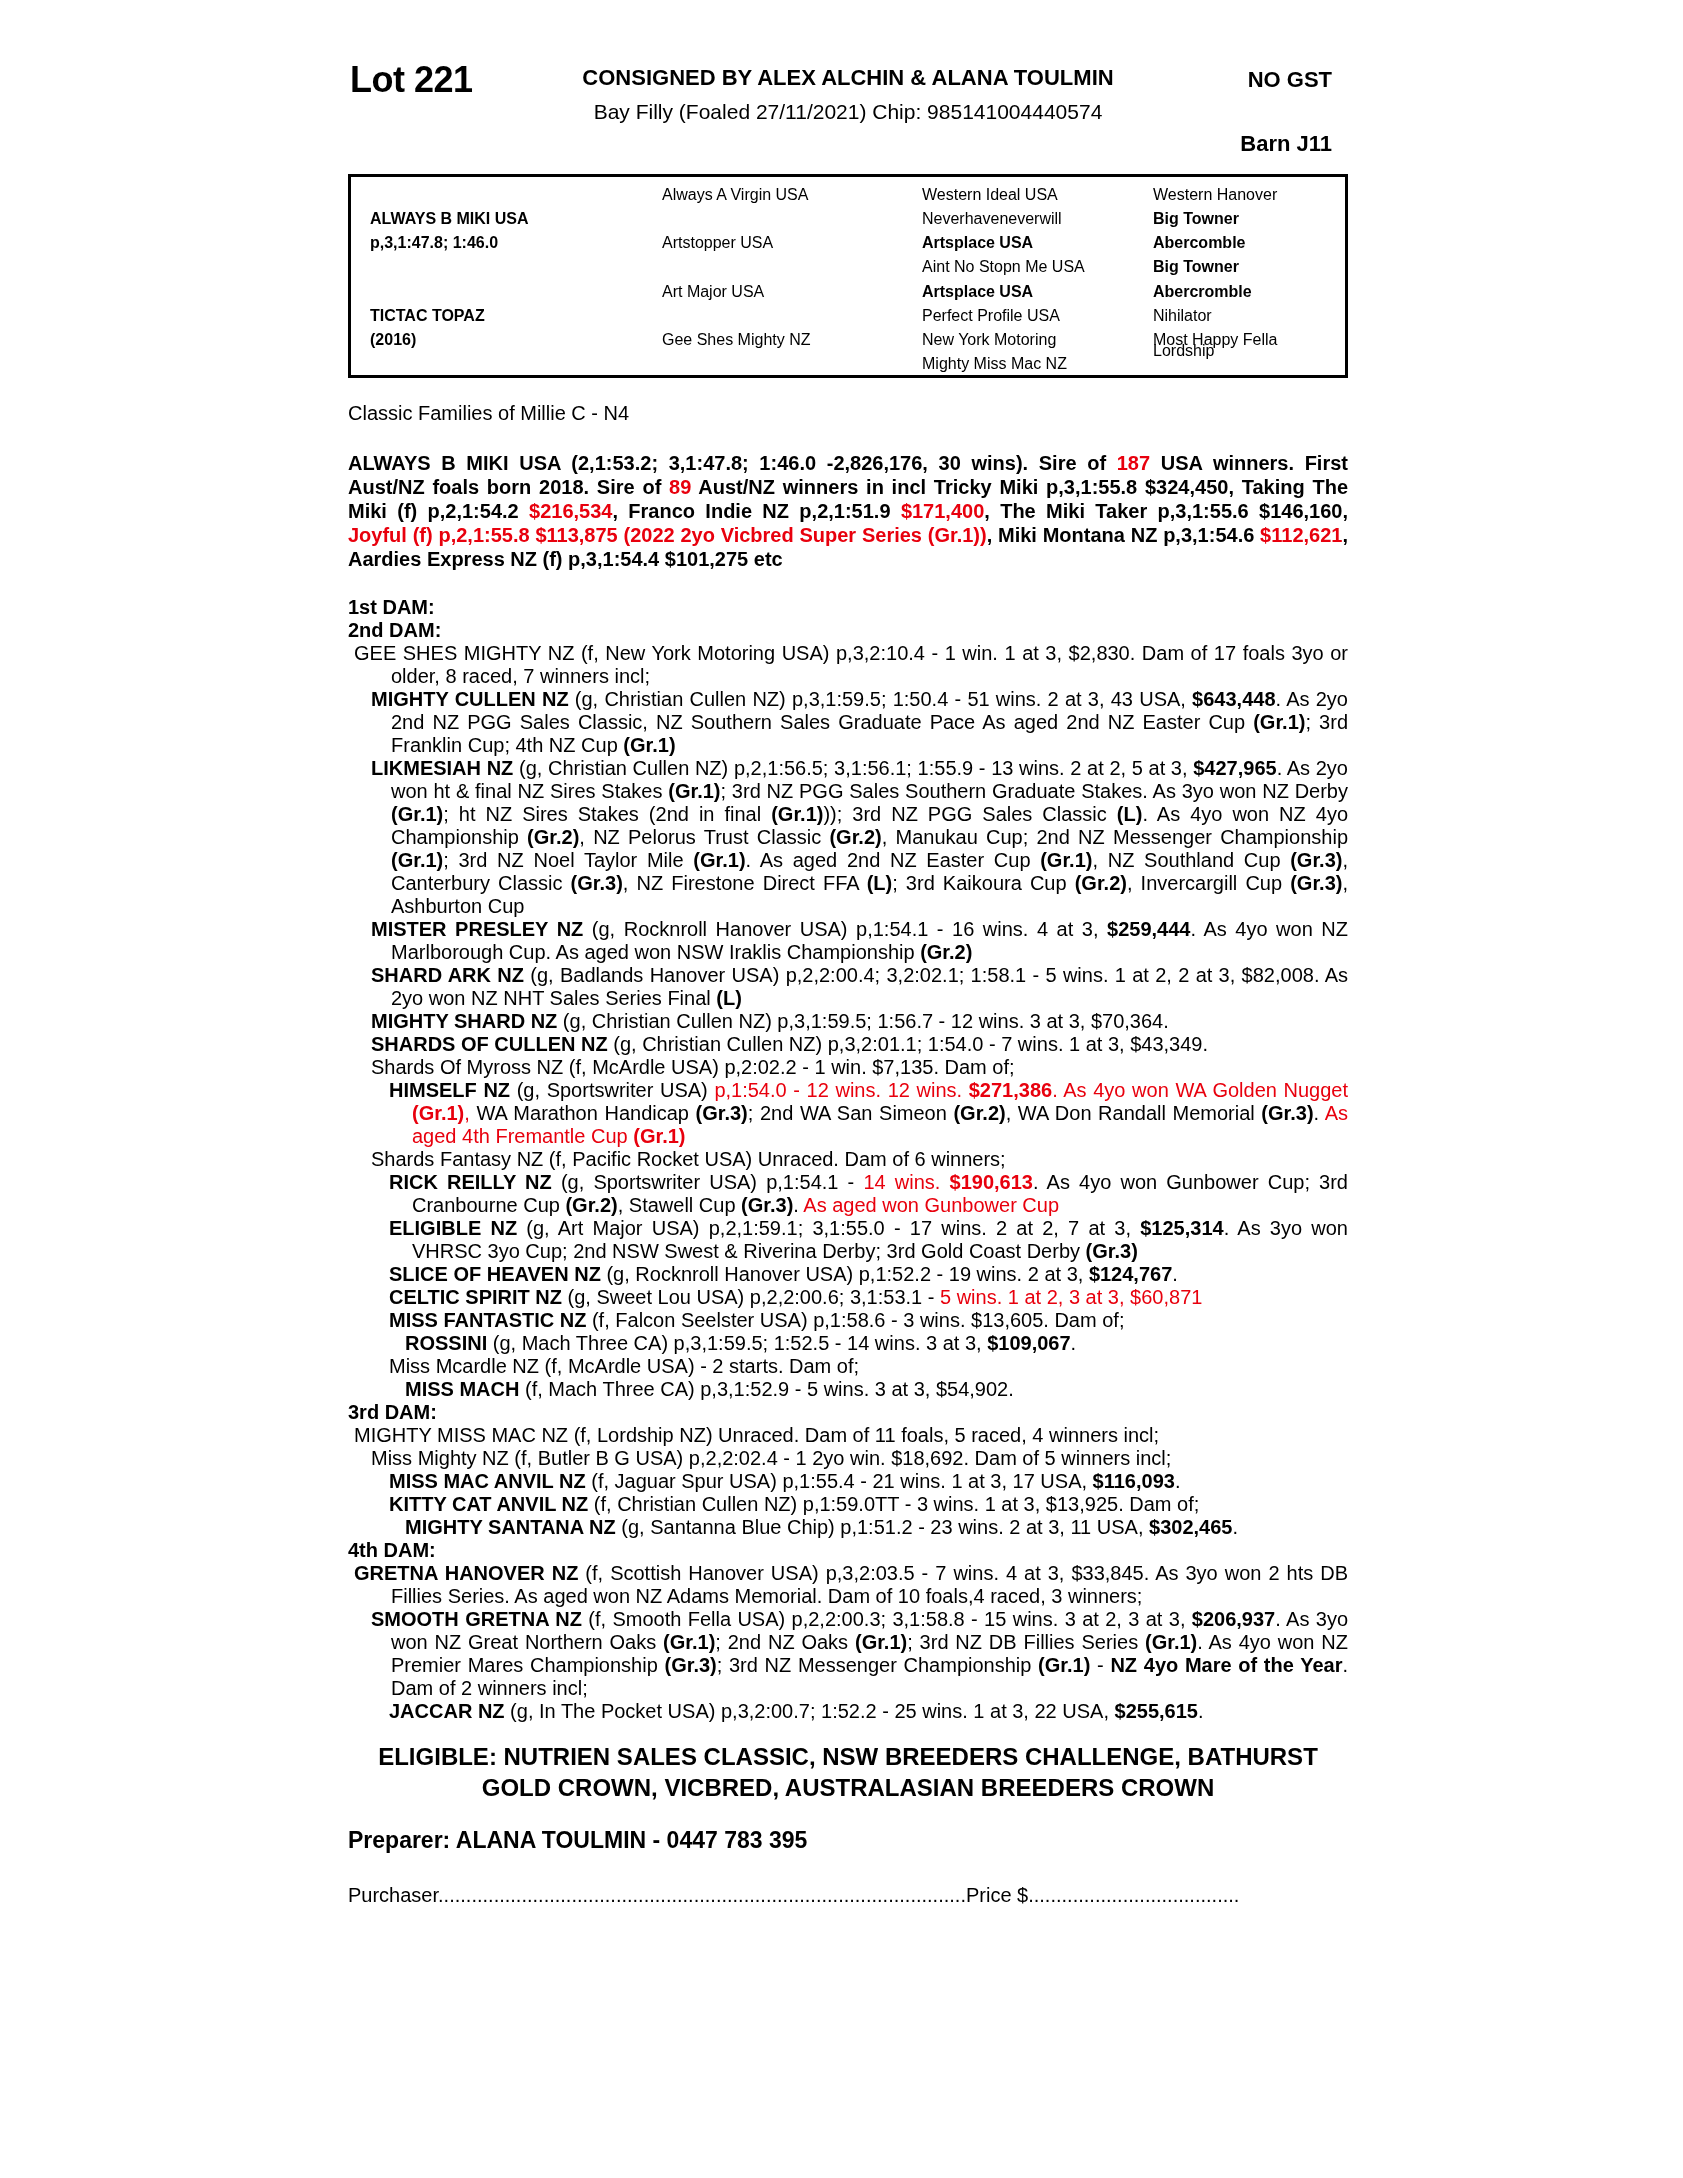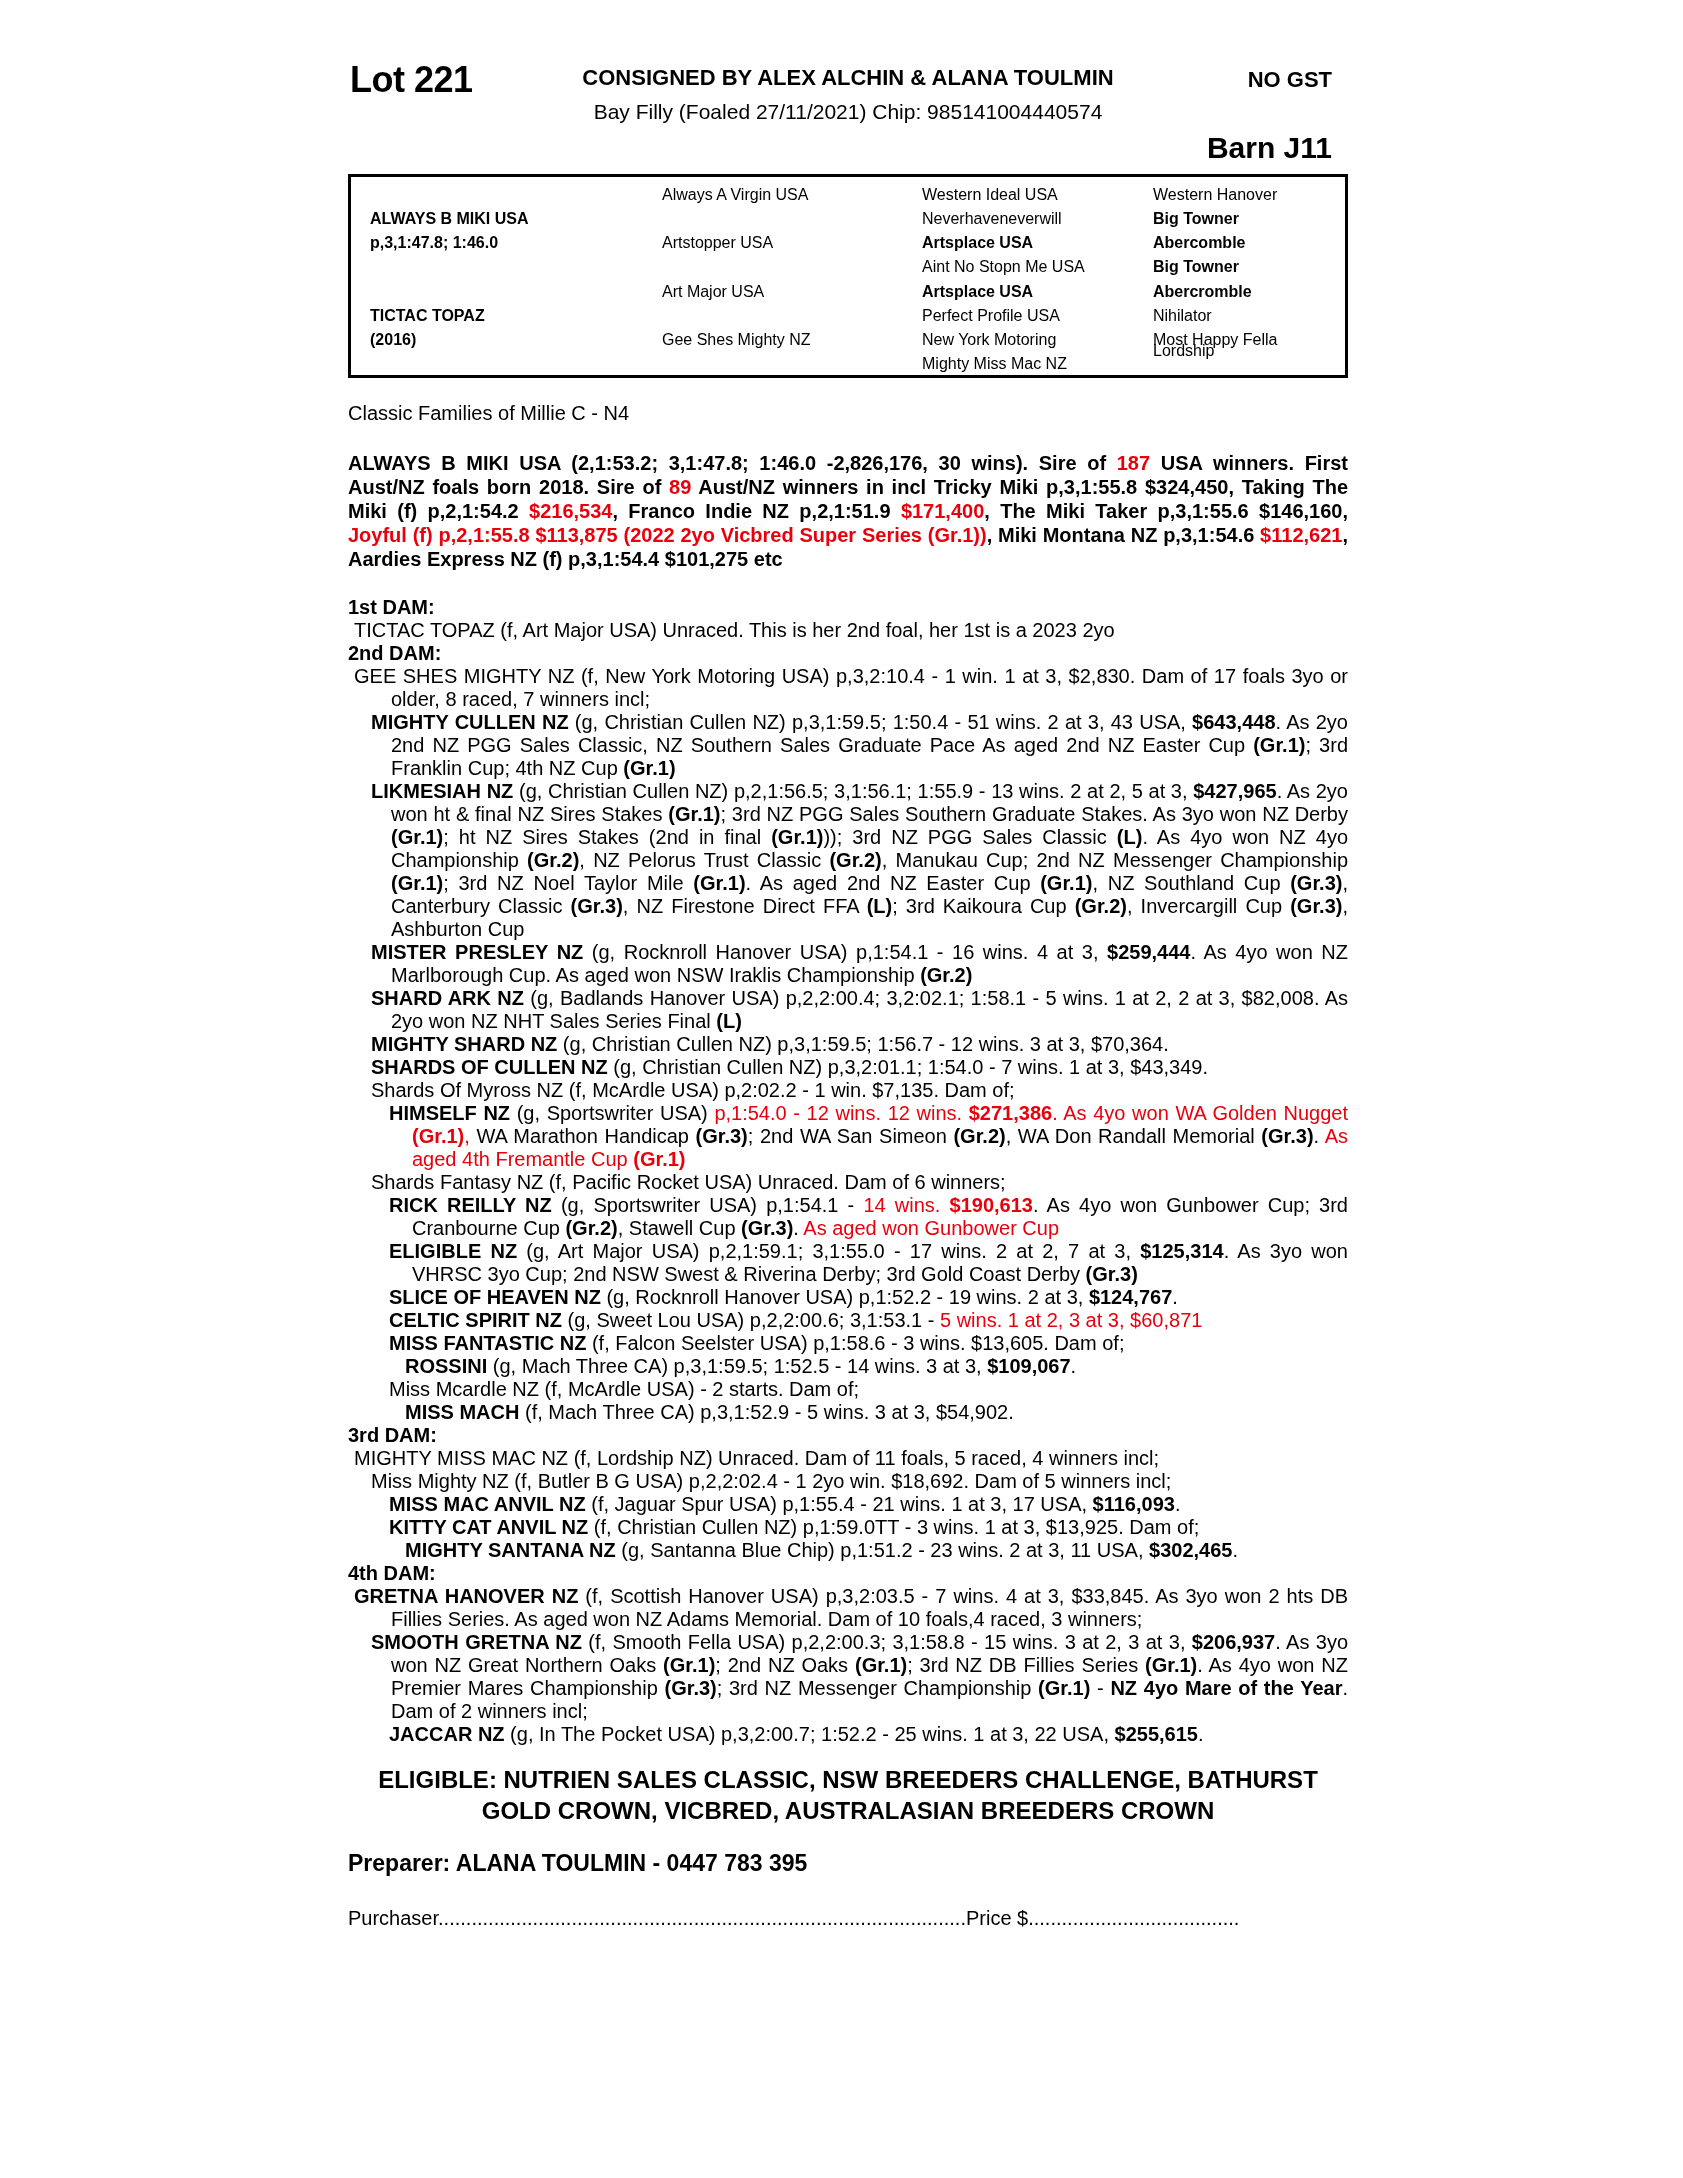--- a/index.html
+++ b/index.html
@@ -8,21 +8,21 @@
   .content{position:absolute;left:348px;top:53px;width:1000px;}
 
   
   .header{position:relative;height:107px;}
   .lot{position:absolute;left:2px;top:6px;font-size:36px;font-weight:bold;letter-spacing:-0.5px;}
   .hcenter{position:absolute;left:0;right:0;top:12px;text-align:center;}
   .consigned{font-size:22px;font-weight:bold;}
   .foaled{font-size:21px;margin-top:9px;}
   .hright{position:absolute;right:16px;top:14px;text-align:right;}
   .gst{font-size:22px;font-weight:bold;}
-  .barn{font-size:30px;font-weight:bold;margin-top:38px;}
+  .barn{font-size:22px;font-weight:bold;margin-top:38px;}
 
   
   .ptable{position:relative;margin-top:14px;height:204px;border:3px solid #000;box-sizing:border-box;}
   .pcol{position:absolute;top:0;bottom:0;}
   .pcol1{left:19px;} .pcol2{left:311px;} .pcol3{left:571px;} .pcol4{left:802px;}
   .tcell{position:absolute;white-space:nowrap;font-size:16px;line-height:24px;}
   .pcol1 .tcell{font-weight:bold;}
 
   
   #flow{margin-top:24px;}
@@ -93,21 +93,20 @@
           <div class="tcell" style="top: 127px;">Nihilator</div>
           <div class="tcell" style="top: 151px;">Most Happy Fella</div>
           <div class="tcell" style="top: 162px;">Lordship</div>
         </div>
     </div>
 
     <div id="flow">
         <div class="entry e-classic"><span class="">Classic Families of Millie C - N4</span></div>
         <div class="entry e-para j"><span class="b ">ALWAYS B MIKI USA (2,1:53.2; 3,1:47.8; 1:46.0 -2,826,176, 30 wins). Sire of </span><span class="b r">187</span><span class="b "> USA winners. First Aust/NZ foals born 2018. Sire of </span><span class="b r">89</span><span class="b "> Aust/NZ winners in incl Tricky Miki p,3,1:55.8 $324,450, Taking The Miki (f) p,2,1:54.2 </span><span class="b r">$216,534</span><span class="b ">, Franco Indie NZ p,2,1:51.9 </span><span class="b r">$171,400</span><span class="b ">, The Miki Taker p,3,1:55.6 $146,160, </span><span class="b r">Joyful (f) p,2,1:55.8 $113,875 (2022 2yo Vicbred Super Series (Gr.1))</span><span class="b ">, Miki Montana NZ p,3,1:54.6 </span><span class="b r">$112,621</span><span class="b ">, Aardies Express NZ (f) p,3,1:54.4 $101,275 etc</span></div>
         <div class="entry e-h"><span class="b ">1st DAM:</span></div>
-        <div class="entry e-dam"><span class="">TICTAC TOPAZ (f, Art Major USA) Unraced. This is her 2nd foal, her 1st is a 2023 2yo</span></div>
         <div class="entry e-h"><span class="b ">2nd DAM:</span></div>
         <div class="entry e-dam j"><span class="">GEE SHES MIGHTY NZ (f, New York Motoring USA) p,3,2:10.4 - 1 win. 1 at 3, $2,830. Dam of 17 foals 3yo or older, 8 raced, 7 winners incl;</span></div>
         <div class="entry e-p1 j"><span class="b ">MIGHTY CULLEN NZ</span><span class=""> (g, Christian Cullen NZ) p,3,1:59.5; 1:50.4 - 51 wins. 2 at 3, 43 USA, </span><span class="b ">$643,448</span><span class="">. As 2yo 2nd NZ PGG Sales Classic, NZ Southern Sales Graduate Pace As aged 2nd NZ Easter Cup </span><span class="b ">(Gr.1)</span><span class="">; 3rd Franklin Cup; 4th NZ Cup </span><span class="b ">(Gr.1)</span></div>
         <div class="entry e-p1 j"><span class="b ">LIKMESIAH NZ</span><span class=""> (g, Christian Cullen NZ) p,2,1:56.5; 3,1:56.1; 1:55.9 - 13 wins. 2 at 2, 5 at 3, </span><span class="b ">$427,965</span><span class="">. As 2yo won ht &amp; final NZ Sires Stakes </span><span class="b ">(Gr.1)</span><span class="">; 3rd NZ PGG Sales Southern Graduate Stakes. As 3yo won NZ Derby </span><span class="b ">(Gr.1)</span><span class="">; ht NZ Sires Stakes (2nd in final </span><span class="b ">(Gr.1)</span><span class="">)); 3rd NZ PGG Sales Classic </span><span class="b ">(L)</span><span class="">. As 4yo won NZ 4yo Championship </span><span class="b ">(Gr.2)</span><span class="">, NZ Pelorus Trust Classic </span><span class="b ">(Gr.2)</span><span class="">, Manukau Cup; 2nd NZ Messenger Championship </span><span class="b ">(Gr.1)</span><span class="">; 3rd NZ Noel Taylor Mile </span><span class="b ">(Gr.1)</span><span class="">. As aged 2nd NZ Easter Cup </span><span class="b ">(Gr.1)</span><span class="">, NZ Southland Cup </span><span class="b ">(Gr.3)</span><span class="">, Canterbury Classic </span><span class="b ">(Gr.3)</span><span class="">, NZ Firestone Direct FFA </span><span class="b ">(L)</span><span class="">; 3rd Kaikoura Cup </span><span class="b ">(Gr.2)</span><span class="">, Invercargill Cup </span><span class="b ">(Gr.3)</span><span class="">, Ashburton Cup</span></div>
         <div class="entry e-p1 j"><span class="b ">MISTER PRESLEY NZ</span><span class=""> (g, Rocknroll Hanover USA) p,1:54.1 - 16 wins. 4 at 3, </span><span class="b ">$259,444</span><span class="">. As 4yo won NZ Marlborough Cup. As aged won NSW Iraklis Championship </span><span class="b ">(Gr.2)</span></div>
         <div class="entry e-p1 j"><span class="b ">SHARD ARK NZ</span><span class=""> (g, Badlands Hanover USA) p,2,2:00.4; 3,2:02.1; 1:58.1 - 5 wins. 1 at 2, 2 at 3, $82,008. As 2yo won NZ NHT Sales Series Final </span><span class="b ">(L)</span></div>
         <div class="entry e-p1"><span class="b ">MIGHTY SHARD NZ</span><span class=""> (g, Christian Cullen NZ) p,3,1:59.5; 1:56.7 - 12 wins. 3 at 3, $70,364.</span></div>
         <div class="entry e-p1"><span class="b ">SHARDS OF CULLEN NZ</span><span class=""> (g, Christian Cullen NZ) p,3,2:01.1; 1:54.0 - 7 wins. 1 at 3, $43,349.</span></div>
         <div class="entry e-p1"><span class="">Shards Of Myross NZ (f, McArdle USA) p,2:02.2 - 1 win. $7,135. Dam of;</span></div>
         <div class="entry e-p2 j"><span class="b ">HIMSELF NZ</span><span class=""> (g, Sportswriter USA) </span><span class="r">p,1:54.0 - 12 wins. 12 wins. </span><span class="b r">$271,386</span><span class="r">. </span><span class="r">As 4yo won WA Golden Nugget </span><span class="b r">(Gr.1)</span><span class="r">, </span><span class="">WA Marathon Handicap </span><span class="b ">(Gr.3)</span><span class="">; 2nd WA San Simeon </span><span class="b ">(Gr.2)</span><span class="">, WA Don Randall Memorial </span><span class="b ">(Gr.3)</span><span class="">. </span><span class="r">As aged 4th Fremantle Cup </span><span class="b r">(Gr.1)</span></div>

